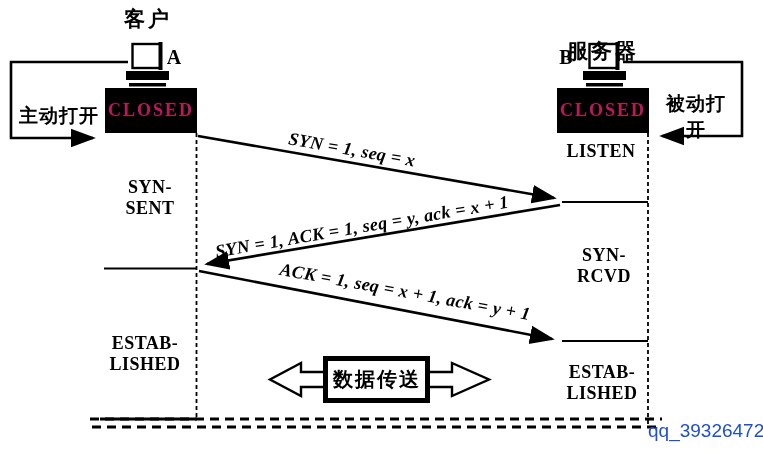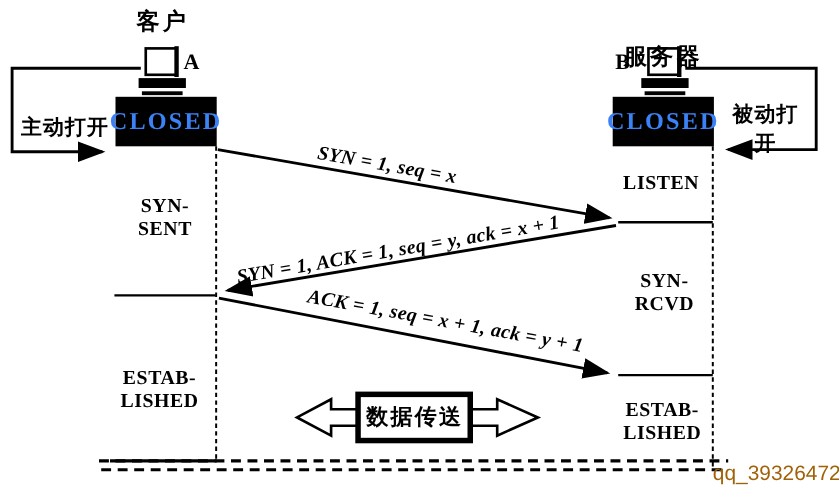--- a/index.html
+++ b/index.html
@@ -4,28 +4,28 @@
 <style>
   html,body{margin:0;padding:0;background:#ffffff;}
   .stage{
     position:relative;width:763px;height:454px;background:#ffffff;overflow:hidden;
     font-family:"Liberation Serif",serif;color:#000;
   }
   .stage svg{position:absolute;left:0;top:0;}
   .t{position:absolute;transform:translate(-50%,-50%);white-space:pre-line;text-align:center;}
   .serifb{font-family:"Liberation Serif",serif;font-weight:bold;}
   .state{font-size:18px;line-height:1.18;letter-spacing:.5px;}
-  .closed{font-size:22px;color:#3b82f6;letter-spacing:2px;text-align:center;}
+  .closed{font-size:18px;color:#be185d;letter-spacing:2px;text-align:center;}
   .cjk{font-family:"Liberation Serif",serif;font-weight:600;}
   .title{font-size:21px;letter-spacing:3px;}
   .open{font-size:19px;letter-spacing:1px;}
   .hostl{font-size:20px;}
   .msg{font-size:18px;font-style:italic;font-weight:600;white-space:nowrap;letter-spacing:.3px;}
   .dxfer{font-size:20px;letter-spacing:2px;font-weight:bold;}
-  .wm{position:absolute;font-family:"Liberation Sans",sans-serif;font-size:19px;color:#a16207;white-space:nowrap;}
+  .wm{position:absolute;font-family:"Liberation Sans",sans-serif;font-size:19px;color:#1d4ed8;white-space:nowrap;}
 </style>
 </head>
 <body>
 
 <div class="stage">
 
   <svg width="763" height="454" viewBox="0 0 763 454">
     <defs>
       <marker id="ah" viewBox="0 0 10 8" markerWidth="10" markerHeight="8" refX="8.5" refY="4" orient="auto">
         <path d="M0,0.4 L9.6,4 L0,7.6 Z" fill="#000"></path>
@@ -80,21 +80,21 @@
   <div class="t serifb hostl" style="left:566px;top:57px;">B</div>
 
   <div class="t cjk open" style="left:696px;top:117px;">被动打开</div>
   <div class="t cjk open" style="left:59px;top:116px;">主动打开</div>
 
   <div class="t serifb closed" style="left:151px;top:110px;">CLOSED</div>
   <div class="t serifb closed" style="left:603px;top:110px;">CLOSED</div>
 
   <div class="t serifb state" style="left:150px;top:198px;">SYN-
 SENT</div>
-  <div class="t serifb state" style="left:601px;top:166px;">LISTEN</div>
+  <div class="t serifb state" style="left:601px;top:152px;">LISTEN</div>
   <div class="t serifb state" style="left:604px;top:266px;">SYN-
 RCVD</div>
   <div class="t serifb state" style="left:145px;top:354px;">ESTAB-
 LISHED</div>
   <div class="t serifb state" style="left:602px;top:383px;">ESTAB-
 LISHED</div>
 
   <div class="t msg" style="left:352px;top:150px;transform:translate(-50%,-50%) rotate(10deg);">SYN = 1, seq = x</div>
   <div class="t msg" style="left:362px;top:227px;transform:translate(-50%,-50%) rotate(-9.7deg);">SYN = 1, ACK = 1, seq = y, ack = x + 1</div>
   <div class="t msg" style="left:405px;top:292px;transform:translate(-50%,-50%) rotate(10.3deg);">ACK = 1, seq = x + 1, ack = y + 1</div>

